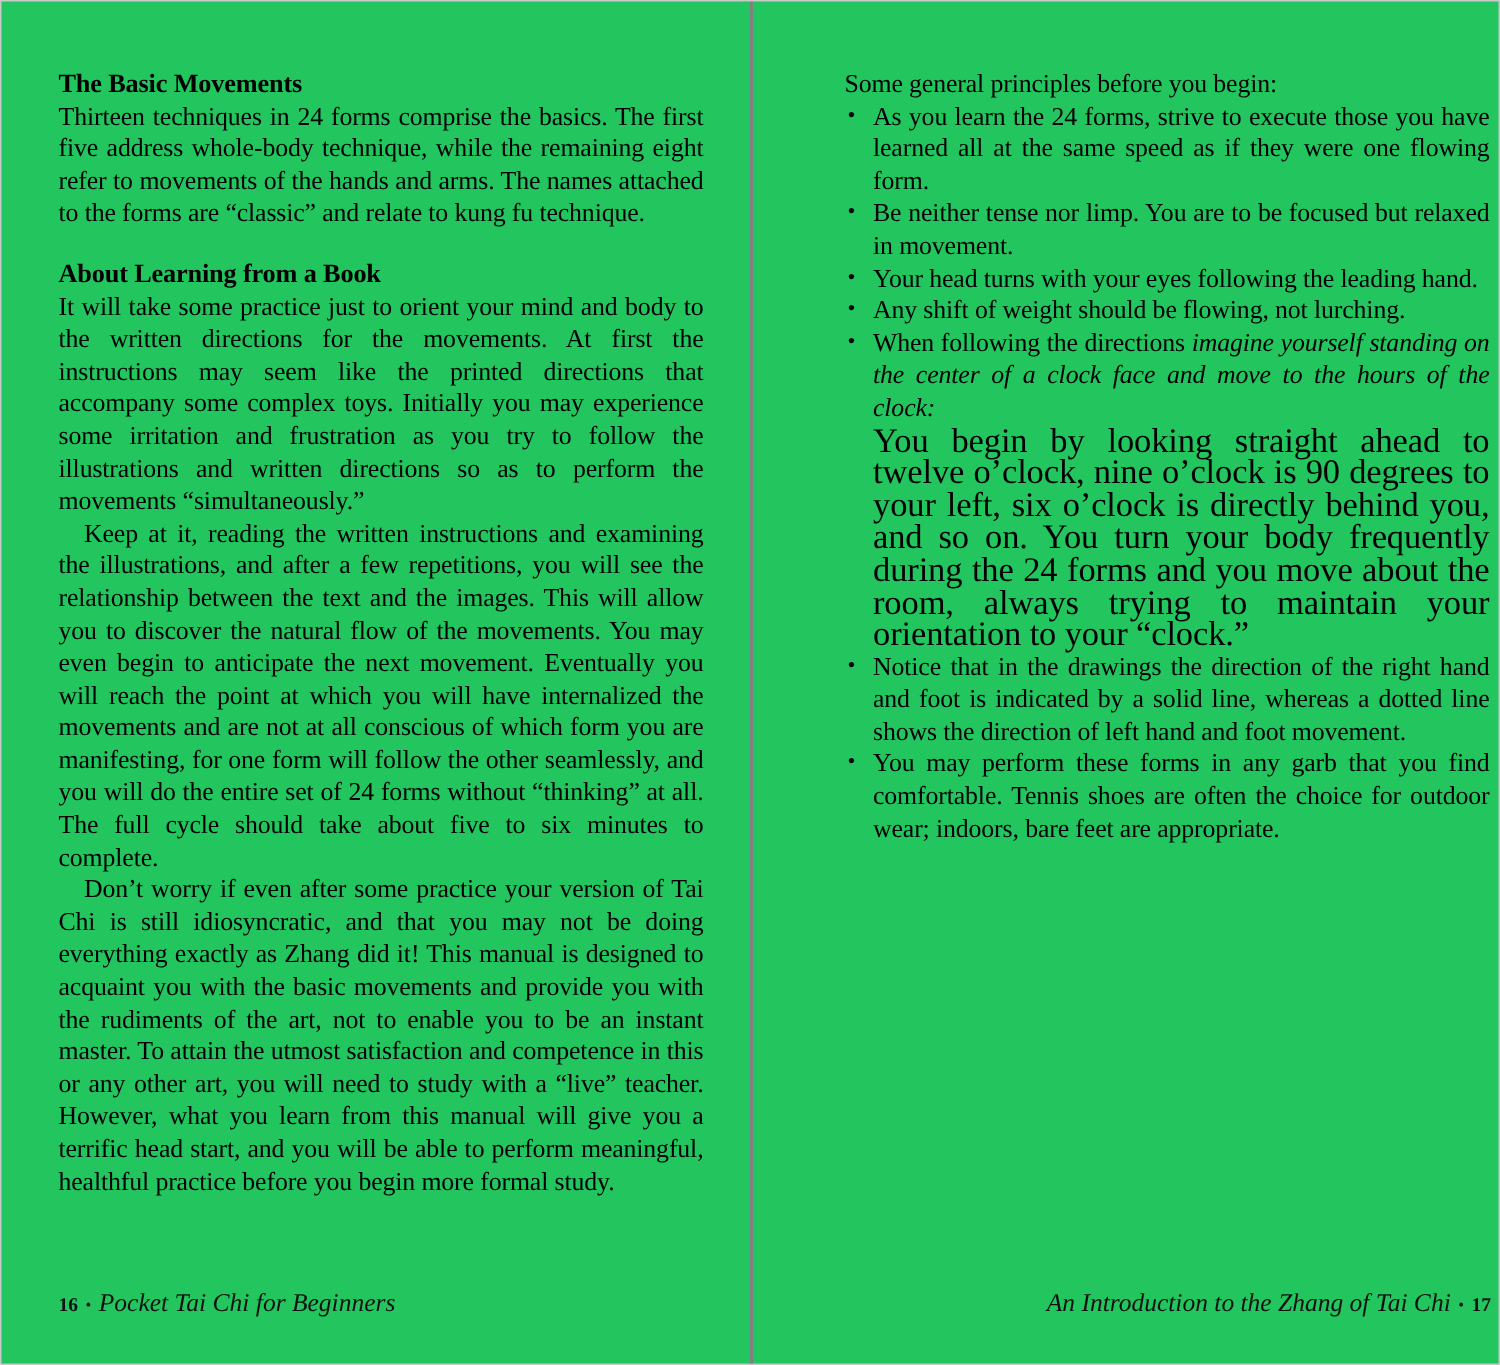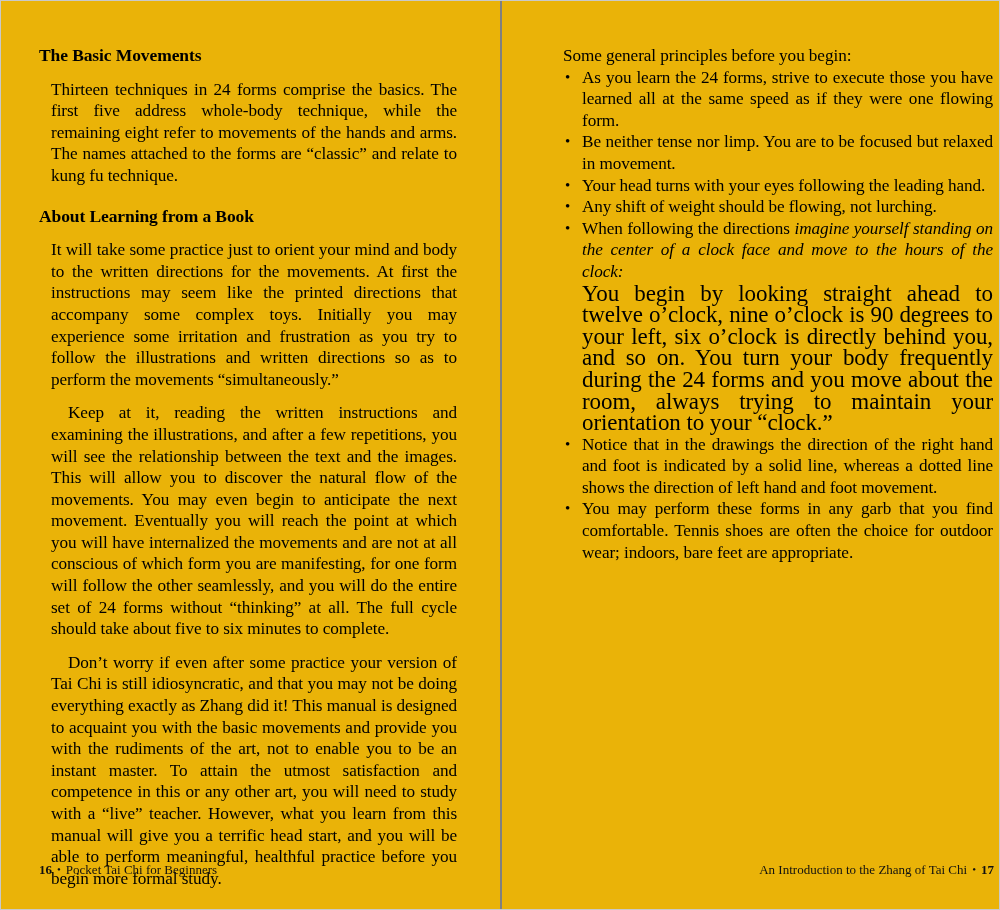--- a/index.html
+++ b/index.html
@@ -9,21 +9,21 @@
     background: #ffffff;
   }
   body {
     font-family: "Liberation Serif", "DejaVu Serif", serif;
     color: #000000;
   }
   .spread {
     position: relative;
     width: 1000px;
     height: 910px;
-    background: #eab308;
+    background: #22c55e;
     box-sizing: border-box;
     border: 1px solid #c9c9c9;
     overflow: hidden;
   }
   .gutter {
     position: absolute;
     left: 499px;
     top: 0;
     width: 2px;
     height: 910px;
@@ -59,21 +59,21 @@
     margin: 0 0 0 0;
     letter-spacing: -0.1px;
   }
   h2.section-heading.spaced {
     margin-top: 19px;
   }
 
   p.body-text {
     font-size: 17.2px;
     line-height: 21.6px;
-    margin: 12px;
+    margin: 0;
     text-align: justify;
     text-justify: inter-word;
     hyphens: manual;
     letter-spacing: -0.08px;
   }
   p.body-text.indent {
     text-indent: 17px;
   }
 
   ul.principles {
@@ -143,21 +143,22 @@
     font-weight: bold;
     font-size: 13px;
   }
   .footer-sep {
     display: inline-block;
     padding: 0 5px;
     font-size: 11px;
     vertical-align: 1px;
   }
   .footer-title {
-    font-size: 13px;
+    font-size: 17px;
+    font-style: italic;
   }
 </style>
 </head>
 <body>
 
 <div class="spread">
 
   <div class="gutter"></div>
 
   <div class="page page-left">

